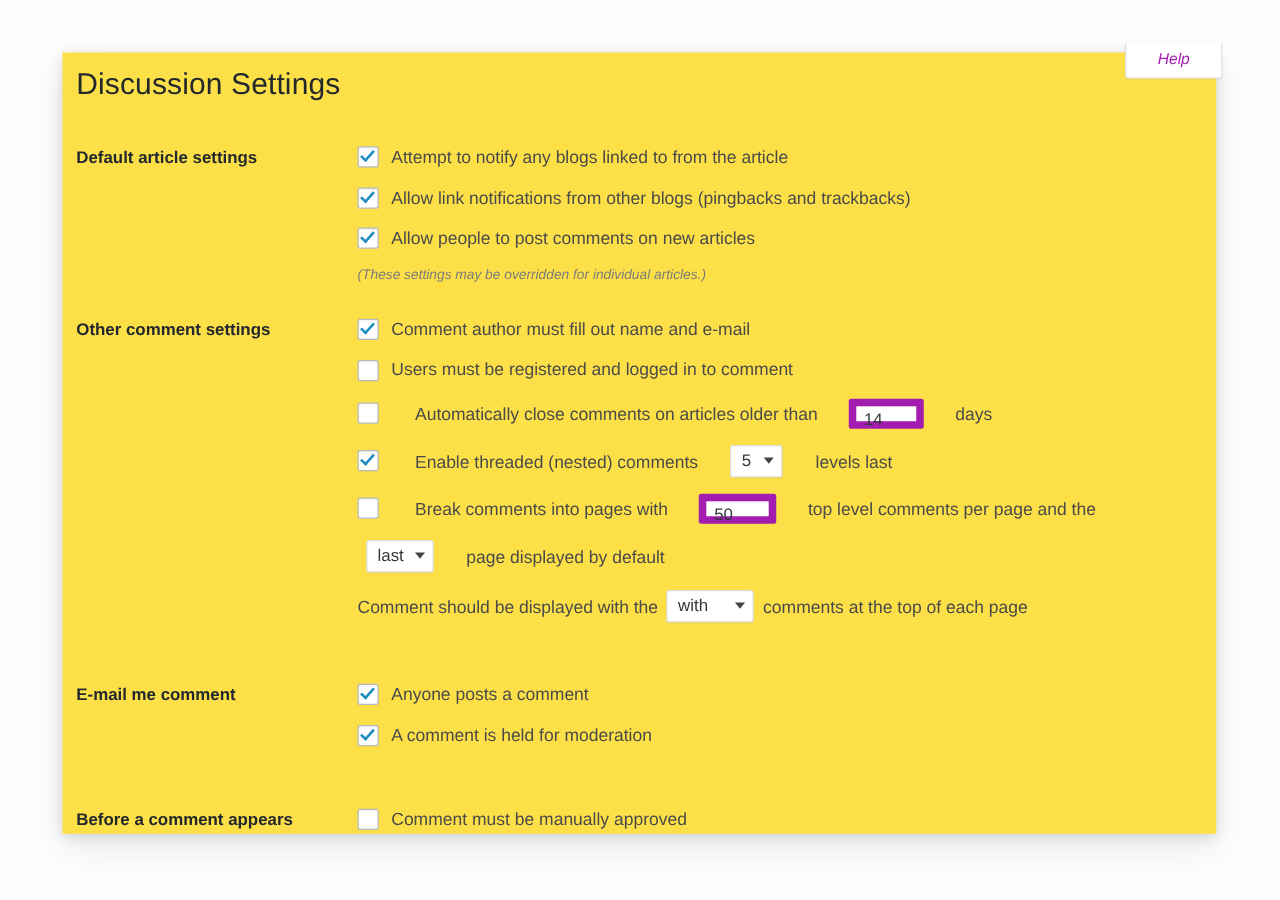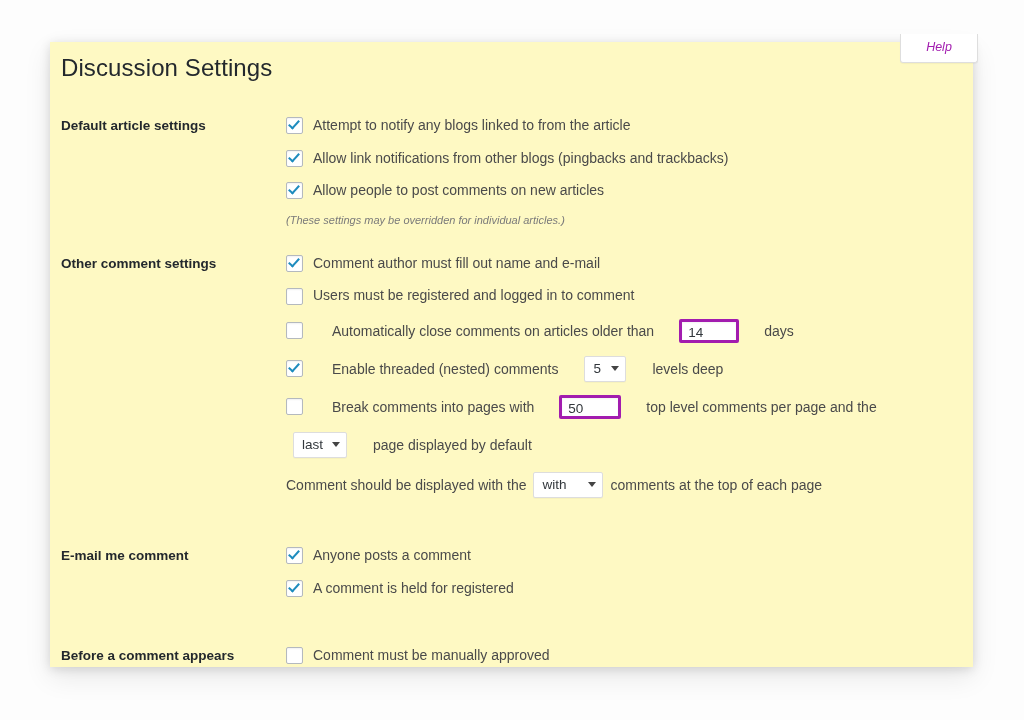--- a/index.html
+++ b/index.html
@@ -40,21 +40,21 @@
     font-style: italic;
   }
 
   
   .panel {
     position: absolute;
     left: 50px;
     top: 42px;
     width: 923px;
     height: 625px;
-    background: #fef9c3;
+    background: #fde047;
     box-shadow: 0 2px 10px rgba(0,0,0,0.13), 0 10px 26px rgba(0,0,0,0.09);
     z-index: 2;
     overflow: hidden;
   }
 
   .page-title {
     position: absolute;
     left: 11px;
     top: 12px;
     font-size: 24px;
@@ -129,21 +129,21 @@
     font-style: italic;
     color: #7a7a7a;
     margin-top: 4px;
   }
 
   
   .txt {
     display: inline-block;
     box-sizing: border-box;
     height: 24px;
-    border: 3px solid #a21caf;
+    border: 6px solid #a21caf;
     background: #fff;
     border-radius: 2px;
     font-family: "Liberation Sans", sans-serif;
     font-size: 13.5px;
     color: #32373c;
     padding: 0 6px;
     line-height: 22px;
     box-shadow: inset 0 1px 2px rgba(0,0,0,0.05);
     vertical-align: middle;
     margin: 0 6px;
@@ -267,21 +267,21 @@
               <span class="lbl">days</span>
             </div>
 
             <div class="inline-line">
               <span class="cb checked"></span>
               <span class="lbl">Enable threaded (nested) comments</span>
               <span class="sel w-levels">
                 <span class="sel-val">5</span>
                 <span class="caret"></span>
               </span>
-              <span class="lbl">levels deep</span>
+              <span class="lbl">levels last</span>
             </div>
 
             <div class="inline-line">
               <span class="cb"></span>
               <span class="lbl">Break comments into pages with</span>
               <span class="txt w-pages">50</span>
               <span class="lbl">top level comments per page and the</span>
             </div>
 
             <div class="inline-line sub-line">
@@ -313,21 +313,21 @@
           <th class="row-label">E-mail me comment</th>
           <td class="row-field">
 
             <div class="check-line">
               <span class="cb checked"></span>
               <span class="lbl">Anyone posts a comment</span>
             </div>
 
             <div class="check-line">
               <span class="cb checked"></span>
-              <span class="lbl">A comment is held for registered</span>
+              <span class="lbl">A comment is held for moderation</span>
             </div>
           </td>
         </tr>
 
         <tr>
           <td style="height:22px"></td>
             <td></td>
         </tr>
 
         <tr>

